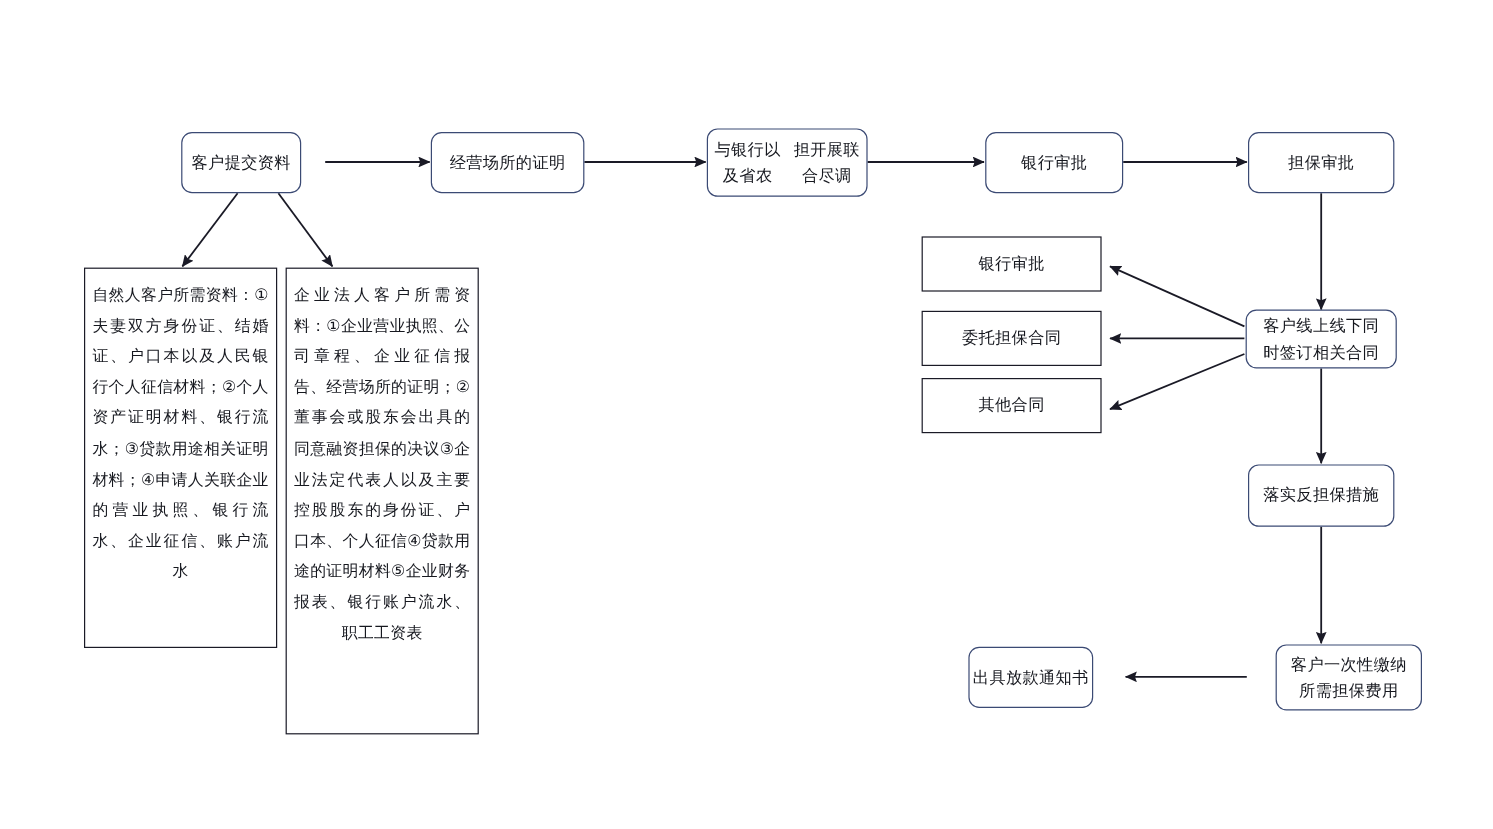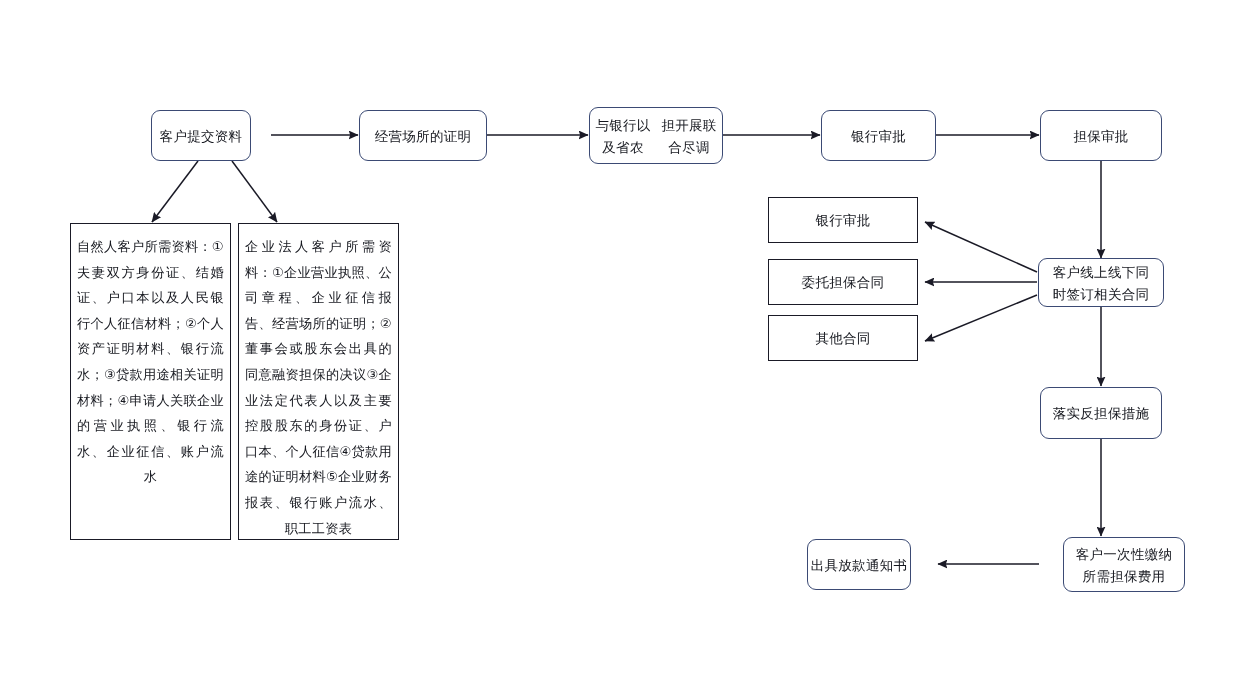--- a/index.html
+++ b/index.html
@@ -116,21 +116,21 @@
 <div class="node process" style="left:1040px; top:110px; width:122px; height:51px;">
   <span>担保审批</span>
 </div>
 
 <div class="node doc" style="left:70px; top:223px; width:161px; height:317px;">
   <span class="doc-inner">
     <span class="doc-text">自然人客户所需资料：①夫妻双方身份证、结婚证、户口本以及人民银行个人征信材料；②个人资产证明材料、银行流水；③贷款用途相关证明材料；④申请人关联企业的营业执照、银行流水、企业征信、账户流水</span>
   </span>
 </div>
 
-<div class="node doc" style="left:238px; top:223px; width:161px; height:317px;">
+<div class="node doc" style="left:238px; top:223px; width:161px; height:389px;">
   <span class="doc-inner">
     <span class="doc-text">企业法人客户所需资料：①企业营业执照、公司章程、企业征信报告、经营场所的证明；②董事会或股东会出具的同意融资担保的决议③企业法定代表人以及主要控股股东的身份证、户口本、个人征信④贷款用途的证明材料⑤企业财务报表、银行账户流水、职工工资表</span>
   </span>
 </div>
 
 <div class="node rect" style="left:768px; top:197px; width:150px; height:46px;">
   <span>银行审批</span>
 </div>
 
 <div class="node rect" style="left:768px; top:259px; width:150px; height:46px;">

